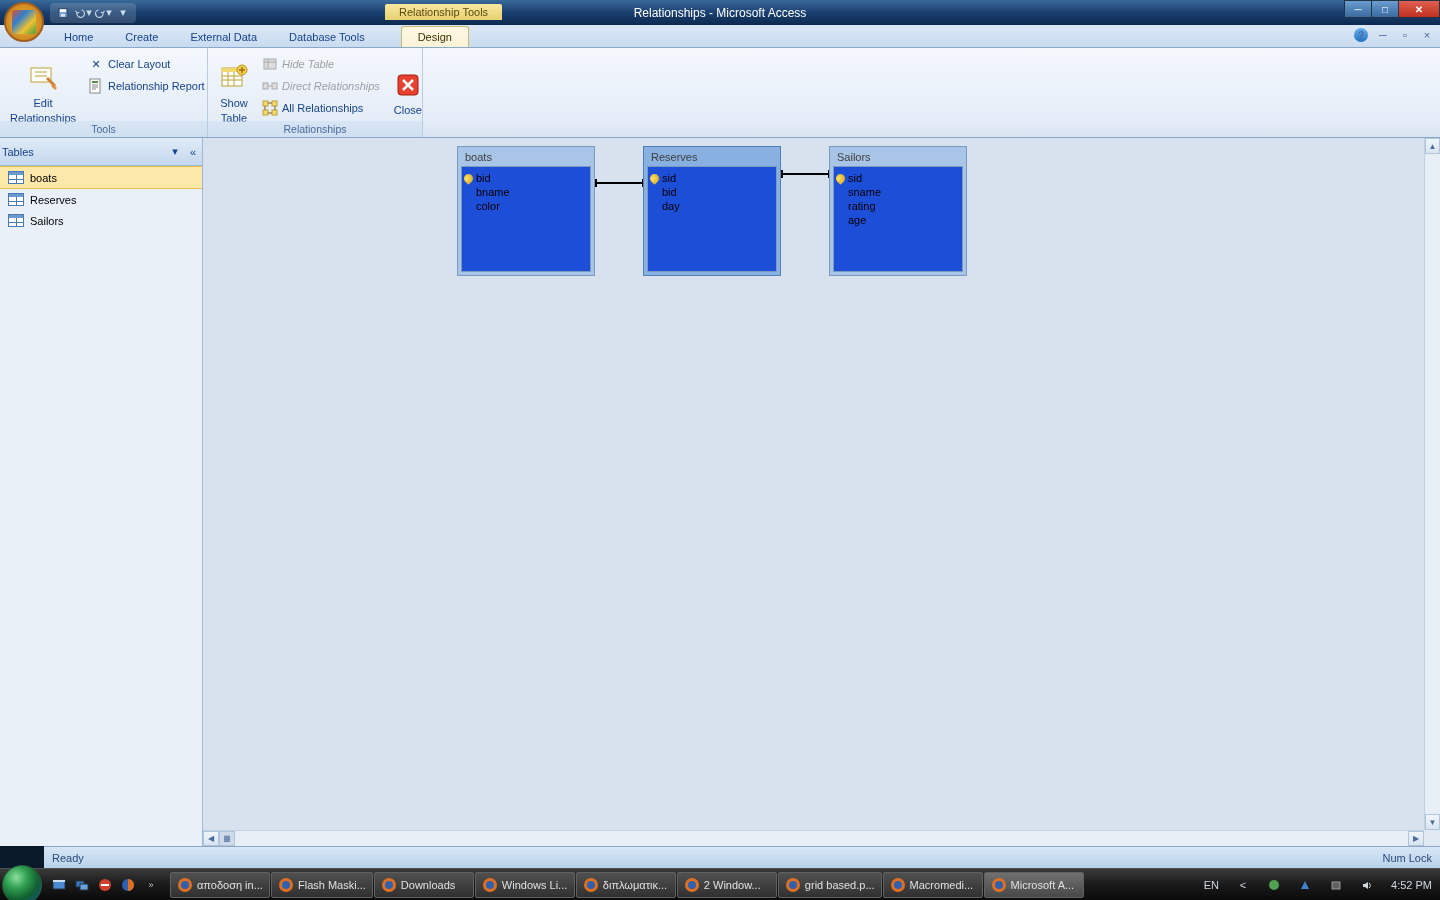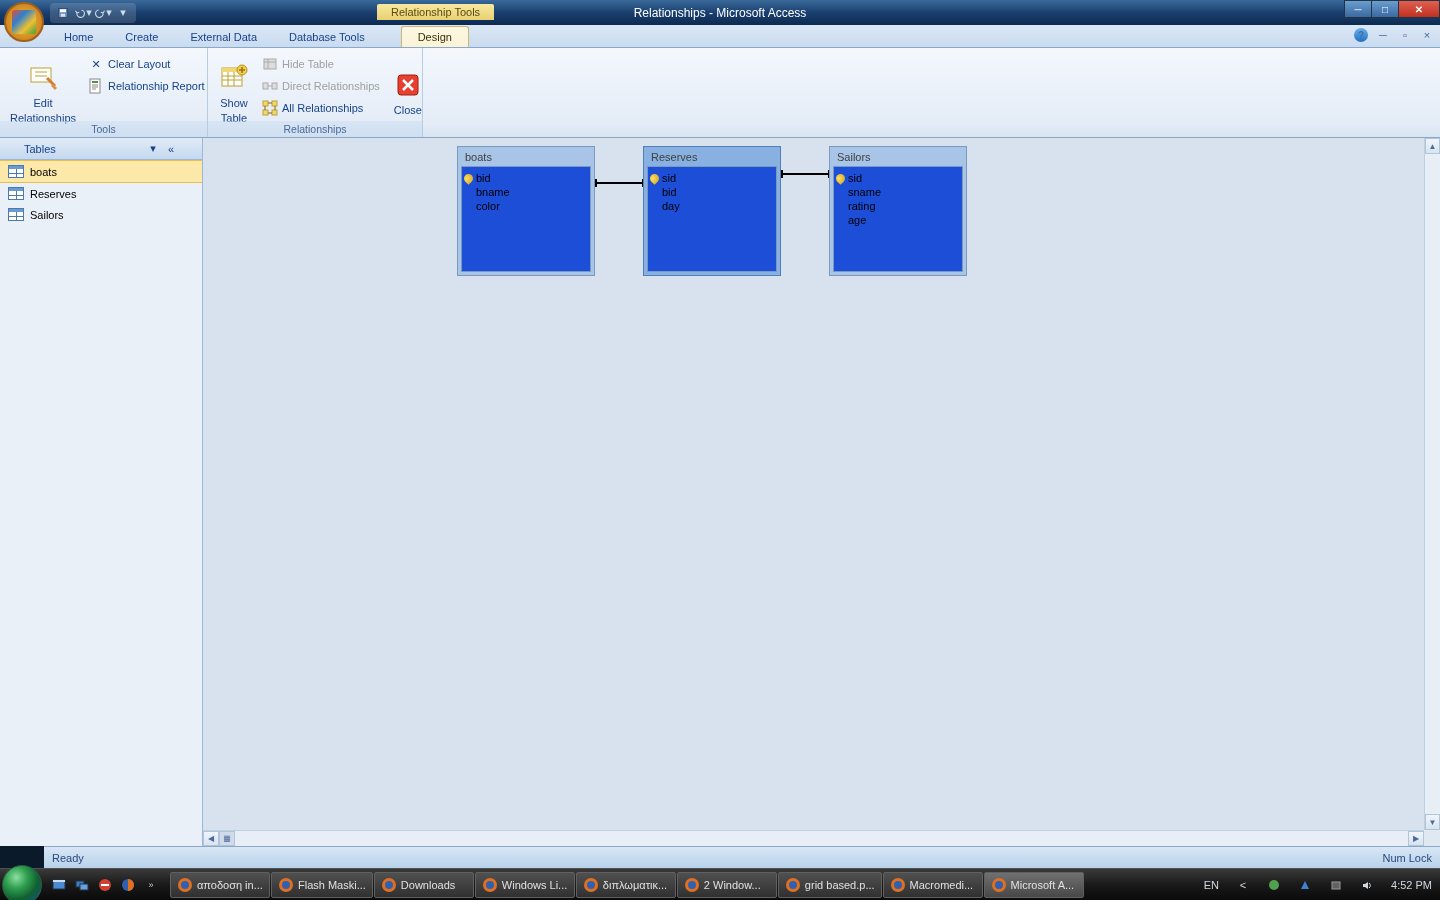--- a/index.html
+++ b/index.html
@@ -6,21 +6,21 @@
 body { width:1440px; height:900px; background:#0a1a2a; overflow:hidden; position:relative; }
 
 
 .titlebar { height:25px; background:linear-gradient(to bottom,#3a6a9a 0%,#1a4070 50%,#0d2a50 100%); display:flex; align-items:center; color:#fff; position:relative; }
 .office-btn { width:40px; height:40px; position:absolute; left:4px; top:2px; z-index:100; background:radial-gradient(circle,#f8d070 0%,#e0a030 40%,#c07010 100%); border-radius:50%; border:2px solid #a06020; }
 .office-btn-inner { width:24px; height:24px; margin:6px auto; background:linear-gradient(135deg,#e05030,#3080d0,#f0c030,#40a040); border-radius:3px; }
 .qat { margin-left:50px; display:flex; align-items:center; gap:2px; background:rgba(255,255,255,0.15); border-radius:4px; padding:1px 4px; height:20px; }
 .qat-item { width:18px; height:16px; display:flex; align-items:center; justify-content:center; color:#cde; cursor:pointer; }
 .qat-item svg { width:12px; height:12px; }
 .title-center { position:absolute; left:50%; transform:translateX(-50%); color:#fff; font-size:12px; }
-.contextual-tab-label { position:absolute; left:377px; top:4px; background:linear-gradient(to bottom,#f8e8a0,#e8d070); color:#5a4a10; padding:2px 14px; font-size:11px; border-radius:2px 2px 0 0; }
+.contextual-tab-label { position:absolute; left:385px; top:4px; background:linear-gradient(to bottom,#f8e8a0,#e8d070); color:#5a4a10; padding:2px 14px; font-size:11px; border-radius:2px 2px 0 0; }
 .win-controls { position:absolute; right:0; top:0; display:flex; }
 .win-btn { width:28px; height:18px; display:flex; align-items:center; justify-content:center; border:1px solid #234; margin-left:-1px; }
 .win-min { background:linear-gradient(#6a9dd0,#3a6aa0); }
 .win-max { background:linear-gradient(#6a9dd0,#3a6aa0); }
 .win-close { background:linear-gradient(#e06050,#c03020); width:42px; }
 .win-btn span { color:#fff; font-weight:bold; font-size:10px; }
 
 
 .ribbon-tabs { height:23px; background:linear-gradient(to bottom,#dbe7f5,#c9dbf0); display:flex; align-items:flex-end; padding-left:48px; border-bottom:1px solid #8aa8c8; position:relative; }
 .ribbon-tab { padding:4px 16px; color:#15428b; cursor:pointer; }
@@ -31,27 +31,27 @@
 .help-icon { width:16px; height:16px; border-radius:50%; background:linear-gradient(#6ab0f0,#2070c0); color:#fff; font-size:10px; font-weight:bold; display:inline-flex; align-items:center; justify-content:center; }
 
 .ribbon-body { height:90px; background:linear-gradient(to bottom,#f4f8fd 0%,#e4ecf7 85%,#d8e4f2 100%); border-bottom:1px solid #8aa8c8; display:flex; }
 .ribbon-group { border-right:1px solid #b8cce0; display:flex; flex-direction:column; position:relative; padding:2px 4px 0; }
 .ribbon-group-label { text-align:center; font-size:10.5px; color:#4a6a9a; padding:2px 0; background:rgba(200,220,240,0.5); position:absolute; bottom:0; left:0; right:0; }
 .ribbon-group-content { display:flex; flex:1; }
 .big-btn { display:flex; flex-direction:column; align-items:center; justify-content:center; padding:2px 6px; cursor:pointer; text-align:center; color:#15428b; line-height:1.3; border-radius:3px; }
 .big-btn-icon { width:32px; height:32px; margin-bottom:2px; display:flex; align-items:center; justify-content:center; }
 .small-btn-col { display:flex; flex-direction:column; justify-content:flex-start; padding-top:4px; gap:2px; }
 .small-btn { display:flex; align-items:center; gap:4px; padding:2px 6px; cursor:pointer; color:#15428b; white-space:nowrap; border-radius:3px; }
-.small-btn.disabled { color:#a0a0a0; cursor:default; }
+.small-btn.disabled { color:#a0a0a0; cursor:default;font-style:italic; }
 .small-btn-icon { width:16px; height:16px; display:inline-flex; align-items:center; justify-content:center; }
 
 
 .main { position:absolute; top:138px; left:0; right:0; bottom:22px; display:flex; background:#fff; }
 .nav-pane { width:203px; background:#eaf0f8; border-right:1px solid #9bb8d8; display:flex; flex-direction:column; }
-.nav-header { height:22px; background:linear-gradient(to bottom,#e0ebf7,#c5d8ee); border-bottom:1px solid #9bb8d8; display:flex; align-items:center; padding:0 24px; color:#15428b; font-weight:normal; justify-content:space-between; }
+.nav-header { height:28px; background:linear-gradient(to bottom,#e0ebf7,#c5d8ee); border-bottom:1px solid #9bb8d8; display:flex; align-items:center; padding:0 2px; color:#15428b; font-weight:normal; justify-content:space-between; }
 .nav-header-controls { display:flex; gap:4px; align-items:center; }
 .nav-collapse { width:14px; height:14px; display:flex; align-items:center; justify-content:center; color:#15428b; cursor:pointer; }
 .nav-list { flex:1; }
 .nav-item { display:flex; align-items:center; gap:6px; padding:4px 8px; cursor:pointer; }
 .nav-item.selected { background:#fce8a8; border:1px solid #e8c050; border-left:none; border-right:none; }
 .table-icon { display:inline-block; width:16px; height:13px; background:linear-gradient(to bottom,#6a9ad0 0%,#6a9ad0 25%,#fff 25%,#fff 100%); border:1px solid #4a7ab0; position:relative; }
 .table-icon::before,.table-icon::after { content:""; position:absolute; background:#4a7ab0; }
 .table-icon::before { width:100%; height:1px; top:60%; left:0; }
 .table-icon::after { width:1px; height:75%; top:25%; left:50%; }
 

